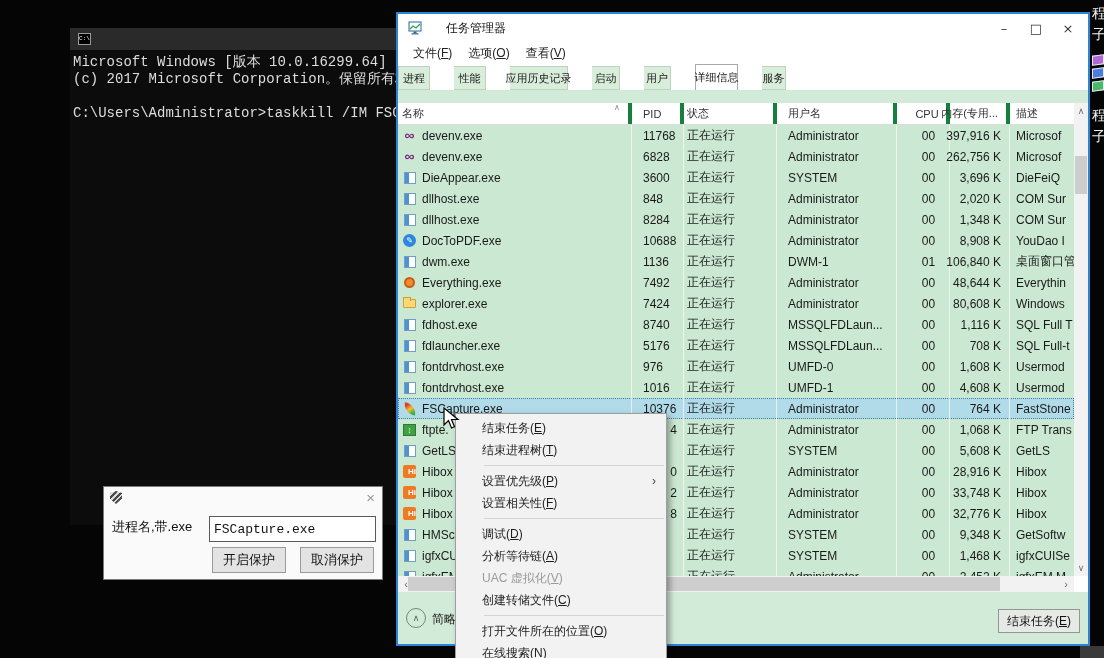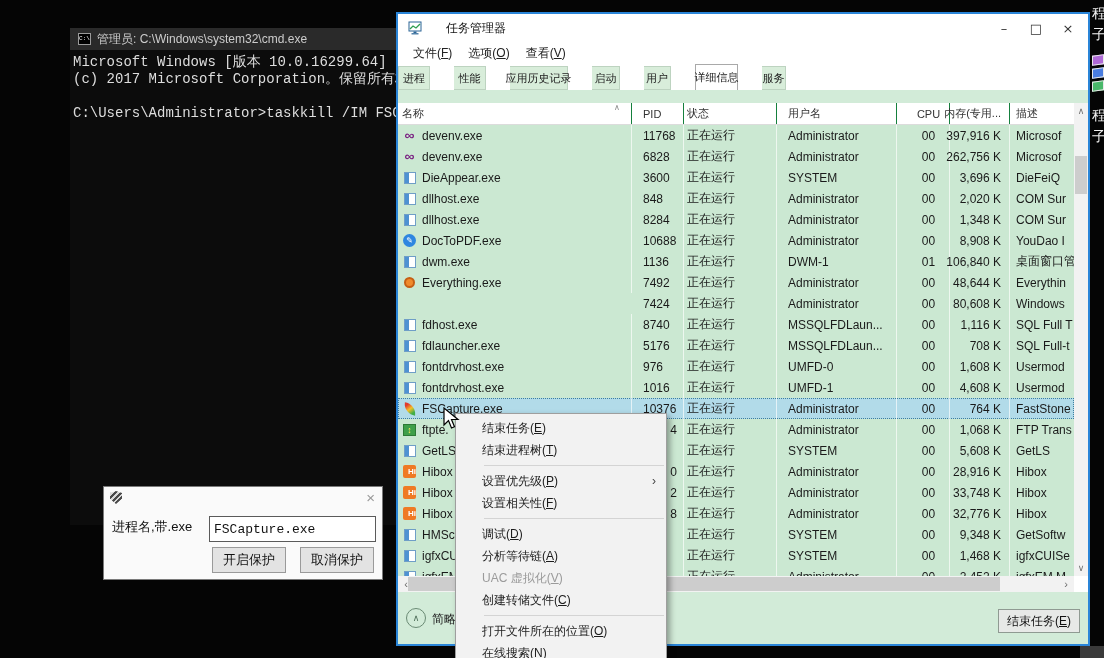--- a/index.html
+++ b/index.html
@@ -48,21 +48,21 @@
 
   #tm-gap { left:0; top:76px; width:690px; height:13px; background:#d2ebd8; }
 
   
   #tm-header { left:0; top:89px; width:676px; height:22px; background:#fff; border-bottom:1px solid #dcdcdc; }
   #tm-rows { left:0; top:111px; width:676px; height:451px; overflow:hidden; background:#cbe8d2; }
   .row { position:relative; width:676px; height:21px; background:#cbe8d2; }
   .row.selected { background:#b2dbe9; outline:1px dotted #3d7e9e; outline-offset:-1px; }
   .cell { position:absolute; top:0; height:100%; display:flex; align-items:center; font-size:12px;
     color:#1a1a1a; white-space:nowrap; overflow:hidden; }
-  #tm-header .cell { color:#333; font-size:11px; border-right:1px solid #15803d; }
+  #tm-header .cell { color:#333; font-size:11px; border-right:4px solid #15803d; }
   .row .cell { border-right:1px solid rgba(255,255,255,0.65); }
   .c-name   { left:0;    width:234px; padding-left:4px; }
   .c-pid    { left:234px; width:52px; padding-left:11px; }
   .c-pid.partial { justify-content:flex-end; padding:0 6px 0 0; }
   .c-status { left:283px; width:96px;  padding-left:6px; }
   .c-user   { left:382px; width:117px; padding-left:8px; }
   .c-cpu    { left:510px; width:42px;  justify-content:center; padding:0; }
   .c-mem    { left:541px; width:71px;  justify-content:flex-end; padding-right:8px; }
   .c-desc   { left:612px; width:64px;  padding-left:6px; border-right:none !important; }
   #sort-arrow { position:absolute; left:216px; top:0px; font-size:8px; color:#888; }
@@ -149,21 +149,20 @@
 </div>
 <div class="abs desk-label" style="top:105px;">
     <div>程</div>
     <div>子</div>
   </div>
 <div class="abs" id="bottom-right-strip"></div>
 
 <div class="abs" id="cmd">
   <div id="cmd-titlebar">
     <span id="cmd-icon">C:\</span>
-    <span>管理员: C:\Windows\system32\cmd.exe</span>
   </div>
   <div id="cmd-body">
     <pre id="cmd-pre">Microsoft Windows [版本 10.0.16299.64]
 (c) 2017 Microsoft Corporation。保留所有权利。
 
 C:\Users\Administrator&gt;taskkill /IM FSCap</pre>
   </div>
 </div>
 
 <div class="abs" id="dlg">
@@ -320,20 +319,26 @@
           <span class="nm">Everything.exe</span>
         </span>
     <span class="cell c-pid">7492</span>
     <span class="cell c-status">正在运行</span>
     <span class="cell c-user">Administrator</span>
     <span class="cell c-cpu">00</span>
     <span class="cell c-mem">48,644 K</span>
     <span class="cell c-desc">Everythin</span>
   </div>
       <div class="row">
+    <span class="cell c-name">
+          <span class="picon pi-folder">
+            <i></i>
+          </span>
+          <span class="nm">explorer.exe</span>
+        </span>
     <span class="cell c-pid">7424</span>
     <span class="cell c-status">正在运行</span>
     <span class="cell c-user">Administrator</span>
     <span class="cell c-cpu">00</span>
     <span class="cell c-mem">80,608 K</span>
     <span class="cell c-desc">Windows</span>
   </div>
       <div class="row">
     <span class="cell c-name">
           <span class="picon pi-generic">

